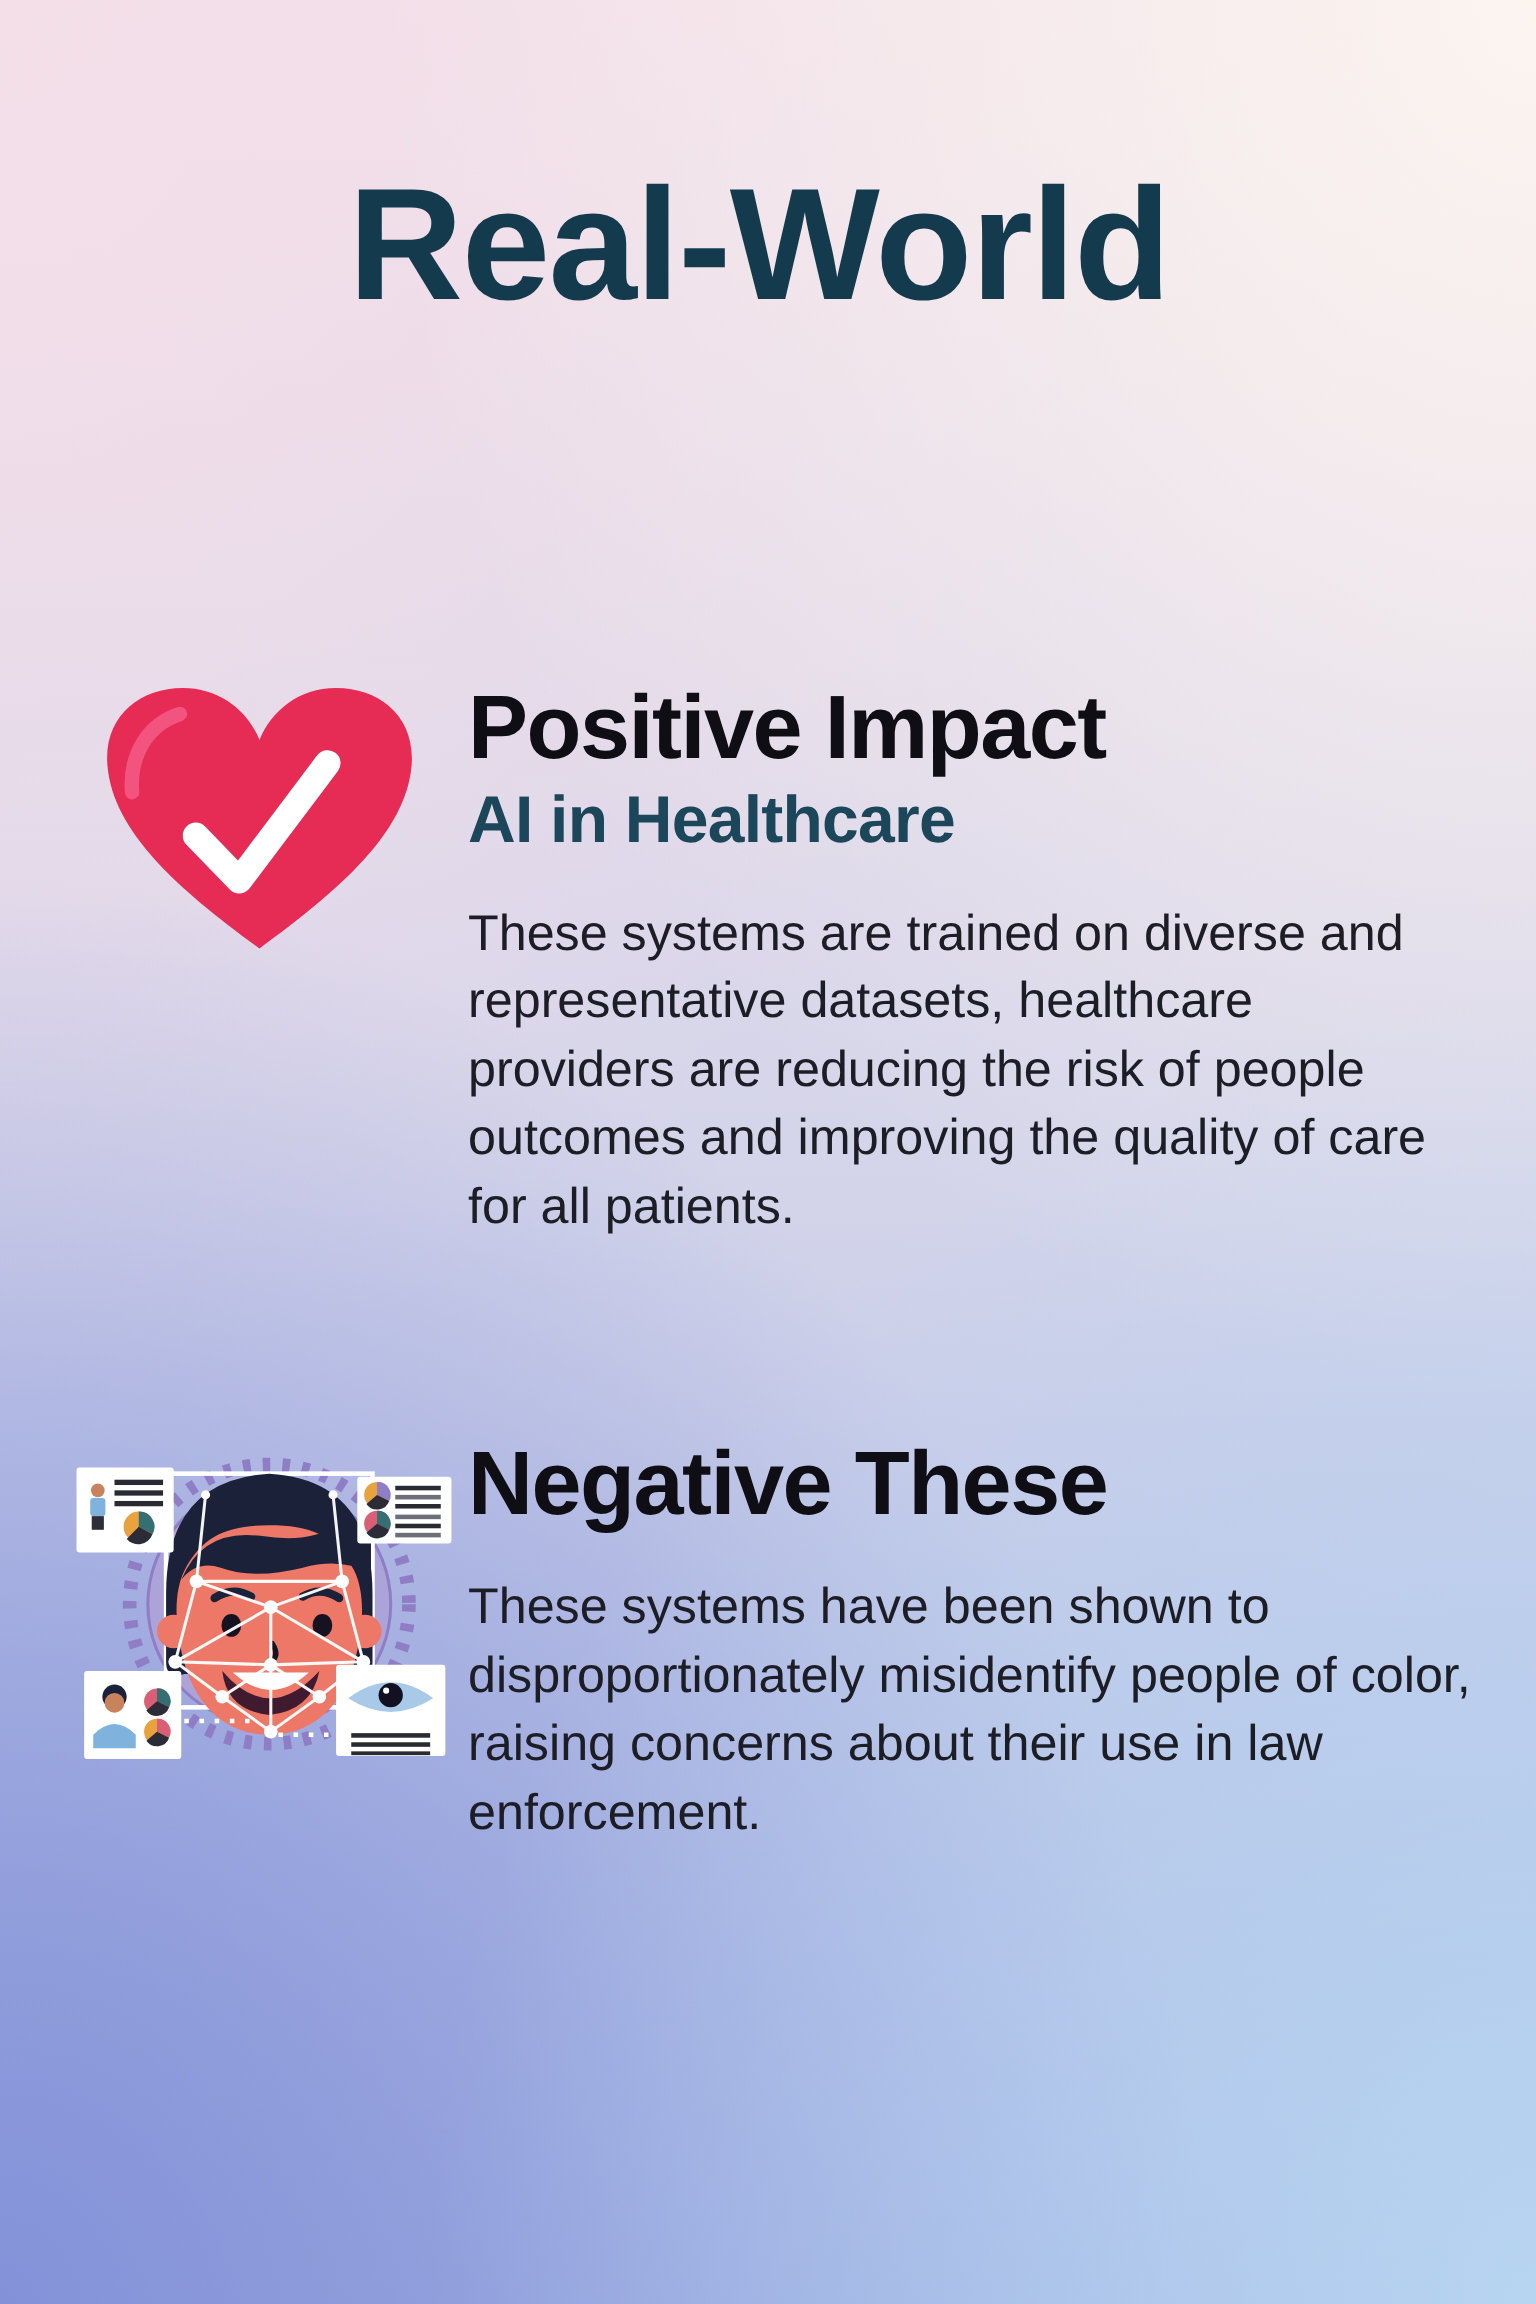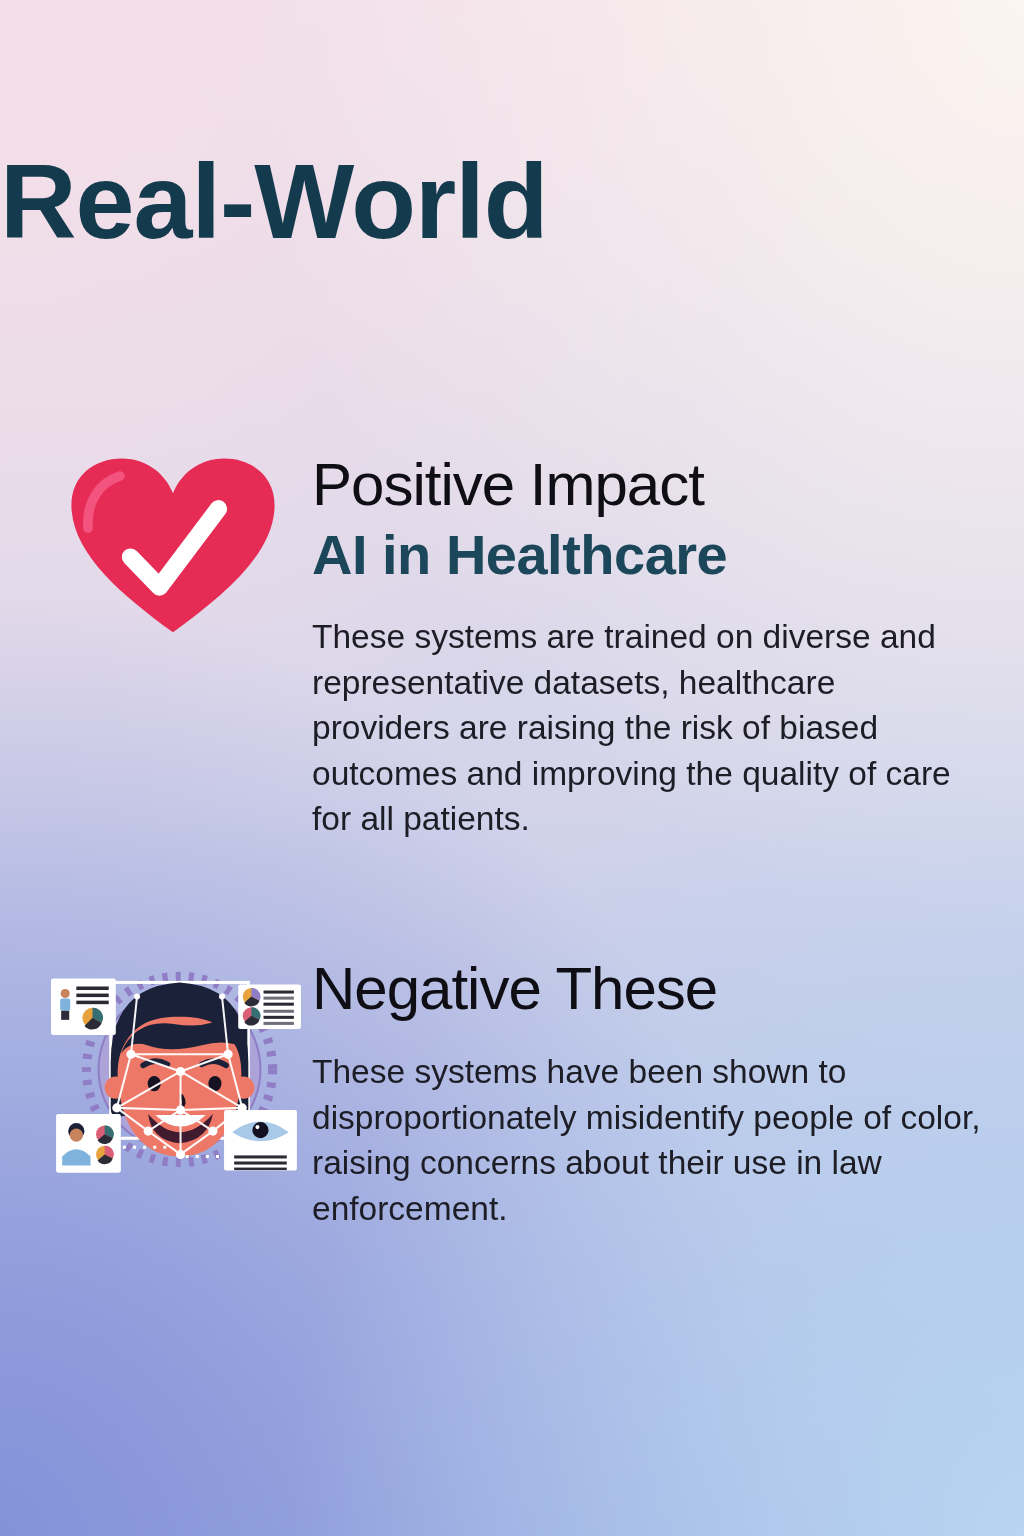--- a/index.html
+++ b/index.html
@@ -20,44 +20,43 @@
     background-image:
       radial-gradient(120% 95% at 100% 100%, rgba(184,214,242,.95) 0%, rgba(184,214,242,0) 60%),
       radial-gradient(120% 95% at 0% 100%, rgba(130,144,216,.97) 0%, rgba(130,144,216,0) 65%),
       radial-gradient(130% 105% at 100% 0%, rgba(252,245,240,.97) 0%, rgba(252,245,240,0) 58%),
       radial-gradient(130% 105% at 0% 0%, rgba(244,223,233,.97) 0%, rgba(244,223,233,0) 58%),
       linear-gradient(180deg,#F0DFE9 0%,#D3D4EA 52%,#A5B4E3 100%);
   }
   .page-title{
     position:absolute;
     top:104px;left:0;right:12px;
-    text-align:left;
+    text-align:center;
     font-size:106px;
     line-height:1.13;
     font-weight:bold;
     letter-spacing:-1px;
     color:var(--title);
-    margin-top:38px;
   }
   .page-title span{display:block;}
   .icon-box{position:absolute;}
   .icon-heart{left:62px;top:450px;width:222px;height:190px;}
   .icon-face{left:48px;top:956px;width:258px;height:238px;}
   .text-col{position:absolute;left:312px;}
   .text-col.positive{top:450px;width:660px;}
   .text-col.negative{top:954px;width:680px;}
   .impact-heading{
     font-size:60px;
     line-height:1.15;
-    font-weight:normal;
+    font-weight:bold;
     letter-spacing:-1px;
     color:var(--heading);
   }
   .impact-subheading{
-    font-size:56px;
+    font-size:44px;
     line-height:1.2;
     font-weight:bold;
     letter-spacing:-0.5px;
     color:var(--subheading);
     margin-top:2px;
   }
   .impact-body{
     font-size:33.5px;
     line-height:1.36;
     color:var(--body);
@@ -76,21 +75,21 @@
   <svg viewBox="0 0 230 195" xmlns="http://www.w3.org/2000/svg" aria-hidden="true">
     <path d="M115 188 C60 148 14 108 10 62 C7 28 32 8 62 8 C88 8 107 24 115 44 C123 24 142 8 168 8 C198 8 223 28 220 62 C216 108 170 148 115 188 Z" fill="#E62B55"></path>
     <path d="M27 80 C25 54 38 33 60 26" fill="none" stroke="#F2537F" stroke-width="10" stroke-linecap="round"></path>
     <path d="M71 110 L101 141 L162 60" fill="none" stroke="#FFFFFF" stroke-width="18" stroke-linecap="round" stroke-linejoin="round"></path>
   </svg>
 </div>
 
 <div class="text-col positive">
   <h2 class="impact-heading">Positive Impact</h2>
   <h3 class="impact-subheading">AI in Healthcare</h3>
-  <p class="impact-body">These systems are trained on diverse and representative datasets, healthcare providers are raising the risk of biased outcomes and improving the quality of care for all patients.</p>
+  <p class="impact-body">These systems are trained on diverse and representative datasets, healthcare providers are reducing the risk of people outcomes and improving the quality of care for all patients.</p>
 </div>
 
 <div class="icon-box icon-face">
   <svg viewBox="0 0 255 235" xmlns="http://www.w3.org/2000/svg" aria-hidden="true">
 
     <circle cx="130" cy="112" r="92" fill="none" stroke="#8F7EC6" stroke-width="9" stroke-dasharray="5 8"></circle>
     <circle cx="130" cy="112" r="80" fill="#ACA4D9" stroke="#8F7EC6" stroke-width="2"></circle>
 
     <rect x="62" y="26" width="136" height="154" fill="none" stroke="#FFFFFF" stroke-width="3"></rect>
 

